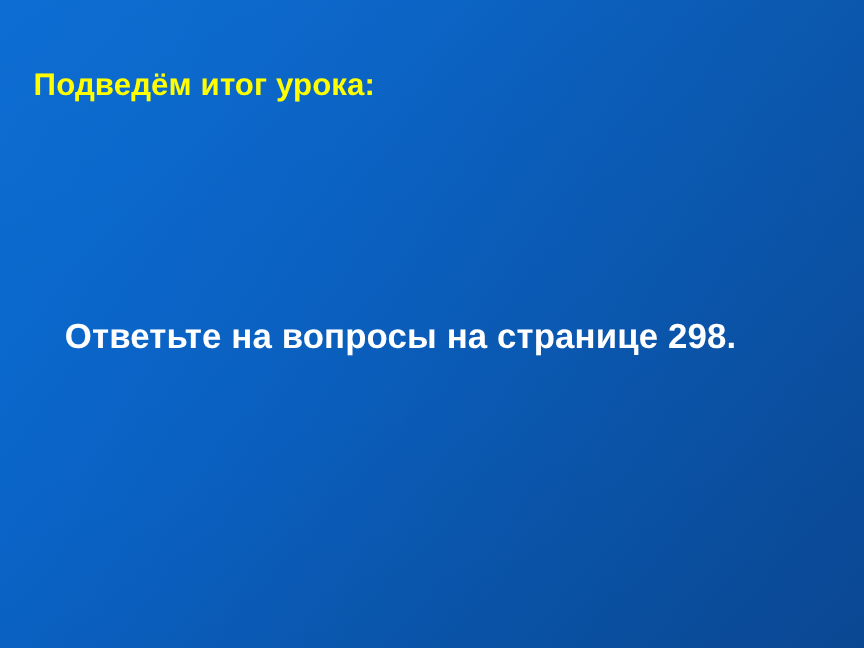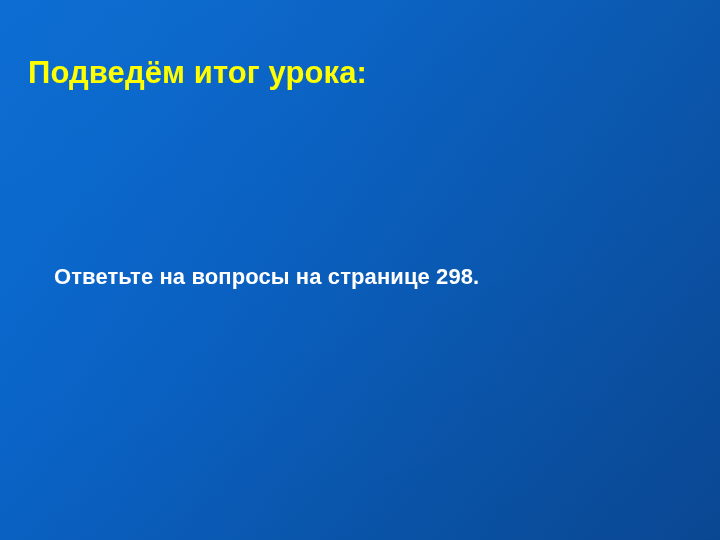--- a/index.html
+++ b/index.html
@@ -48,37 +48,37 @@
     z-index: 2;
     width: 100%;
     height: 100%;
   }
 
   .title {
     position: absolute;
     left: 28px;
     top: 55px;
     width: 660px;
-    font-size: 31px;
+    font-size: 26px;
     line-height: 1.18;
     font-weight: bold;
     color: #ffff00;
     letter-spacing: 0.1px;
     white-space: nowrap;
   }
 
   .body-block {
     position: absolute;
     left: 54px;
     top: 262px;
     width: 600px;
   }
 
   .body-line {
-    font-size: 22px;
+    font-size: 29px;
     line-height: 1.36;
     font-weight: bold;
     color: #ffffff;
     text-indent: 0;
     padding-left: 26px;
     text-indent: -26px;
     letter-spacing: 0.1px;
   }
 </style>
 </head>

